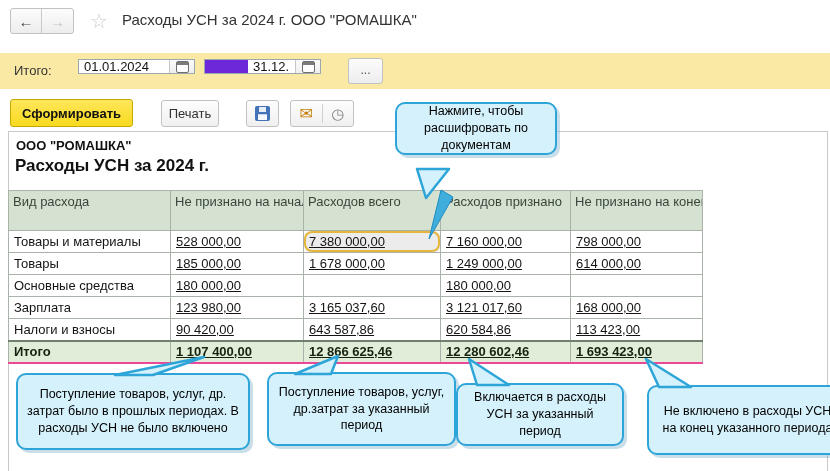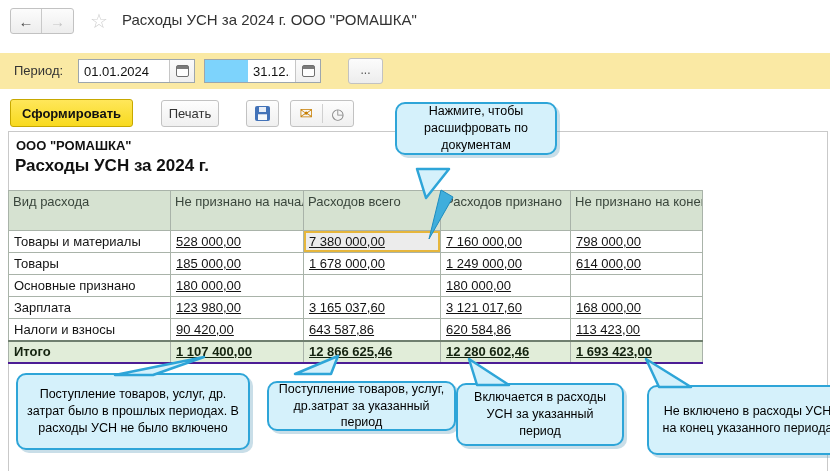--- a/index.html
+++ b/index.html
@@ -13,21 +13,21 @@
   .navbtn { width:31px; height:24px; display:flex; align-items:center; justify-content:center;
     font-size:15px; font-weight:bold; cursor:pointer; }
   .navbtn.back { color:#4A4A4A; border-right:1px solid #C9C9C9; }
   .navbtn.fwd  { color:#C4C4C4; }
   .star { left:90px; top:9px; font-size:20px; color:#CFCFCF; cursor:pointer; }
   .wtitle { left:122px; top:11px; font-size:15px; color:#333; white-space:nowrap; }
 
   
   .period-bar { left:0; top:53px; width:830px; height:36px; background:#FAE9A4; }
   .plabel { left:14px; top:63px; font-size:13px; color:#333; }
-  .datefield { top:59px; height:24px; width:117px; display:flex; background:#7dd3fc;
+  .datefield { top:59px; height:15px; width:117px; display:flex; background:#6d28d9;
     border:1px solid #9DA6AD; }
   .datefield input { flex:1; min-width:0; border:none; outline:none; padding:0 5px;
     font-size:13px; font-family:"Liberation Sans",sans-serif; color:#111; background:#fff; }
   .calbtn { width:25px; border-left:1px solid #C6C6C6; background:linear-gradient(#FBFBFB,#EFEFEF);
     display:flex; align-items:center; justify-content:center; cursor:pointer; }
   .cal-glyph { width:13px; height:12px; border:1px solid #6F6F6F; border-radius:2px;
     background:linear-gradient(to bottom,#7B7B7B 0,#7B7B7B 3px,#FDFDFD 3px); }
   .dash { left:204px; top:62px; font-size:14px; color:#333; }
   .dotsbtn { left:348px; top:58px; width:35px; height:26px; border:1px solid #C2C2C2; border-radius:3px;
     background:linear-gradient(#FCFCFC,#EDEDED); font-size:12px; color:#555; text-align:center;
@@ -62,52 +62,52 @@
   
   table.rep { position:absolute; left:8px; top:190px; width:694px; border-collapse:collapse;
     table-layout:fixed; font-size:13px; }
   .rep th, .rep td { border:1px solid #A9B3A9; overflow:hidden; white-space:nowrap; }
   .rep th { background:#D6E2D1; color:#39453B; font-weight:normal; text-align:left;
     vertical-align:top; padding:2px 4px; height:40px; line-height:17px; }
   .rep td { height:22px; padding:1px 5px; color:#141414; }
   .rep td.num { text-align:left;text-decoration:underline; }
   .rep td.lbl { text-align:left; }
   .rep tr.total td { background:#E1EDD9; font-weight:bold; color:#14230F;
-    border-top:2px solid #6F7F6F; border-bottom:2px solid #4c1d95; }
-  .rep td.selected { background:#ECECEC; box-shadow:inset 0 0 0 2px #E6B63C; cursor:pointer; }
+    border-top:2px solid #6F7F6F; border-bottom:2px solid #ec4899; }
+  .rep td.selected { background:#ECECEC; box-shadow:inset 0 0 0 2px #E6B63C; cursor:pointer;border-radius:8px; }
 
   
   .bubble { position:absolute; z-index:3; background:#D5F1FB; border:2px solid #2EA5D8;
     border-radius:10px; box-shadow:3px 3px 0 rgba(100,160,190,.35);
     display:flex; align-items:center; justify-content:center; text-align:center;
     font-size:12.5px; line-height:1.35; color:#000; padding:4px 8px; }
   .bub-top { left:395px; top:102px; width:162px; height:53px; }
   .bub-1 { left:16px;  top:373px; width:234px; height:77px; }
-  .bub-2 { left:267px; top:372px; width:189px; height:50px;margin-top:9px; }
+  .bub-2 { left:267px; top:372px; width:189px; height:74px; }
   .bub-3 { left:456px; top:383px; width:168px; height:63px; }
   .bub-4 { left:647px; top:385px; width:201px; height:70px; }
 
   svg.overlay { position:absolute; left:0; top:0; z-index:4; pointer-events:none; }
 </style>
 </head>
 <body>
 
 <div class="abs navgroup">
   <div class="navbtn back">
     <span>←</span>
   </div>
   <div class="navbtn fwd">
     <span>→</span>
   </div>
 </div>
 <div class="abs star">☆</div>
 <div class="abs wtitle">Расходы УСН за 2024 г. ООО "РОМАШКА"</div>
 
 <div class="abs period-bar"></div>
-<div class="abs plabel">Период:</div>
+<div class="abs plabel">Итого:</div>
 <div class="abs datefield" style="left:78px;">
   <input value="01.01.2024" style="">
   <div class="calbtn">
     <span class="cal-glyph"></span>
   </div>
 </div>
 <div class="abs dash">–</div>
 <div class="abs datefield" style="left:204px;padding-left:43px;">
   <input value="31.12.2024" style="">
   <div class="calbtn">
@@ -163,21 +163,21 @@
       <td class="num">798 000,00</td>
     </tr>
     <tr>
       <td class="lbl">Товары</td>
       <td class="num">185 000,00</td>
       <td class="num">1 678 000,00</td>
       <td class="num">1 249 000,00</td>
       <td class="num">614 000,00</td>
     </tr>
     <tr>
-      <td class="lbl">Основные признано</td>
+      <td class="lbl">Основные средства</td>
       <td class="num">180 000,00</td>
       <td class="num"></td>
       <td class="num">180 000,00</td>
       <td class="num"></td>
     </tr>
     <tr>
       <td class="lbl">Зарплата</td>
       <td class="num">123 980,00</td>
       <td class="num">3 165 037,60</td>
       <td class="num">3 121 017,60</td>

